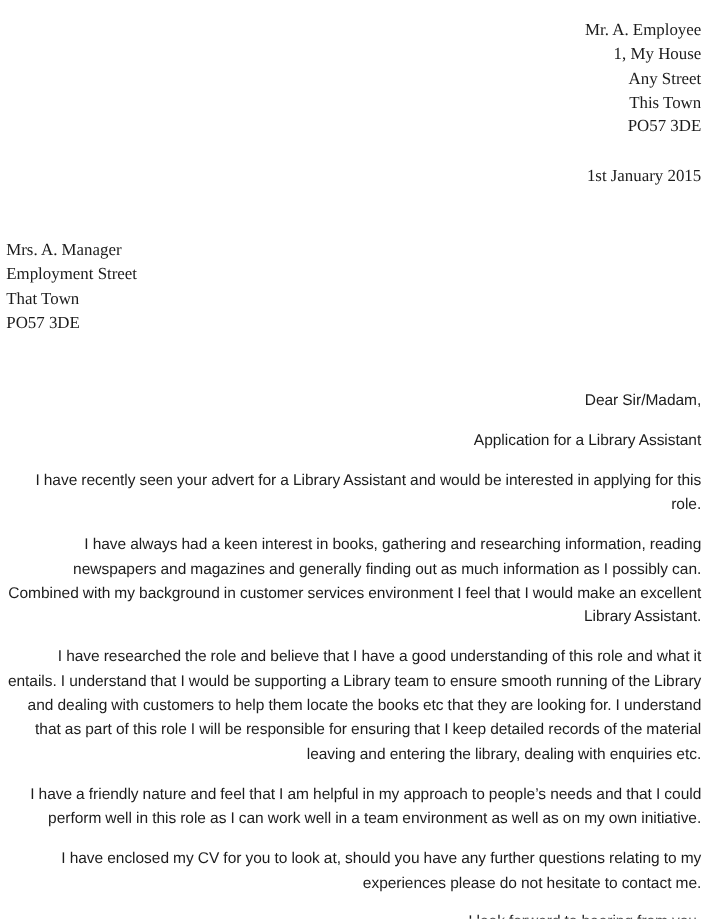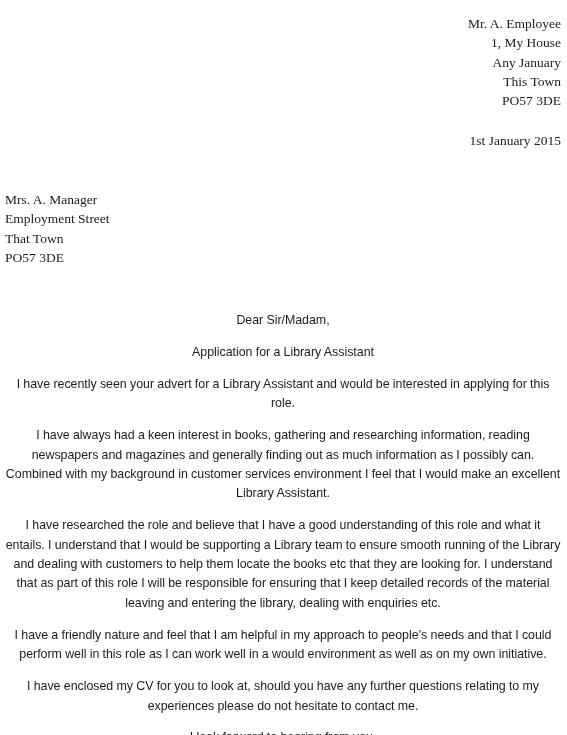--- a/index.html
+++ b/index.html
@@ -71,53 +71,53 @@
     left: 5px;
     width: 556px;
     font-family: "Liberation Sans", "DejaVu Sans", sans-serif;
     font-size: 12.4px;
     line-height: 19.4px;
     color: #1c1c1c;
     letter-spacing: -0.02px;
   }
   .body-wrap p {
     margin: 0 0 12.5px 0;
-    text-align: center;
+    text-align: right;
     word-spacing: -0.15px;
   }
   .salutation { margin-bottom: 12.5px; }
   .subject { margin-bottom: 13px; }
 </style>
 </head>
 <body>
 
 <div class="page">
 
   <div class="serif-block sender-block">
     <span class="addr-line">Mr. A. Employee</span>
     <span class="addr-line">1, My House</span>
-    <span class="addr-line">Any January</span>
+    <span class="addr-line">Any Street</span>
     <span class="addr-line">This Town</span>
     <span class="addr-line">PO57 3DE</span>
   </div>
 
   <div class="date-line">1st January 2015</div>
 
   <div class="serif-block recipient-block">
     <span class="addr-line">Mrs. A. Manager</span>
     <span class="addr-line">Employment Street</span>
     <span class="addr-line">That Town</span>
     <span class="addr-line">PO57 3DE</span>
   </div>
 
   <div class="body-wrap">
     <p class="salutation">Dear Sir/Madam,</p>
     <p class="subject">Application for a Library Assistant</p>
     <p>I have recently seen your advert for a Library Assistant and would be interested in applying for this role.</p>
     <p>I have always had a keen interest in books, gathering and researching information, reading newspapers and magazines and generally finding out as much information as I possibly can.  Combined with my background in customer services environment I feel that I would make an excellent Library Assistant.</p>
     <p>I have researched the role and believe that I have a good understanding of this role and what it entails. I understand that I would be supporting a Library team to ensure smooth running of the Library and dealing with customers to help them locate the books etc that they are looking for.  I understand that as part of this role I will be responsible for ensuring that I keep detailed records of the material leaving and entering the library, dealing with enquiries etc.</p>
-    <p>I have a friendly nature and feel that I am helpful in my approach to people’s needs and that I could perform well in this role as I can work well in a would environment as well as on my own initiative.</p>
+    <p>I have a friendly nature and feel that I am helpful in my approach to people’s needs and that I could perform well in this role as I can work well in a team environment as well as on my own initiative.</p>
     <p>I have enclosed my CV for you to look at, should you have any further questions relating to my experiences please do not hesitate to contact me.</p>
     <p>I look forward to hearing from you.</p>
 
   </div>
 
 </div>
 
 </body></html>

